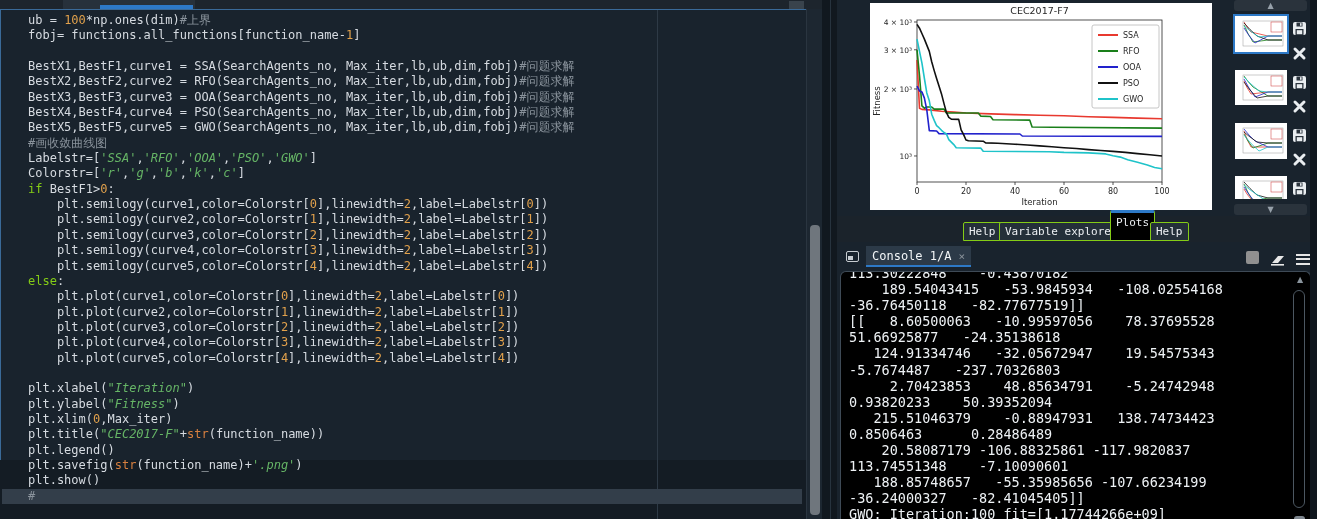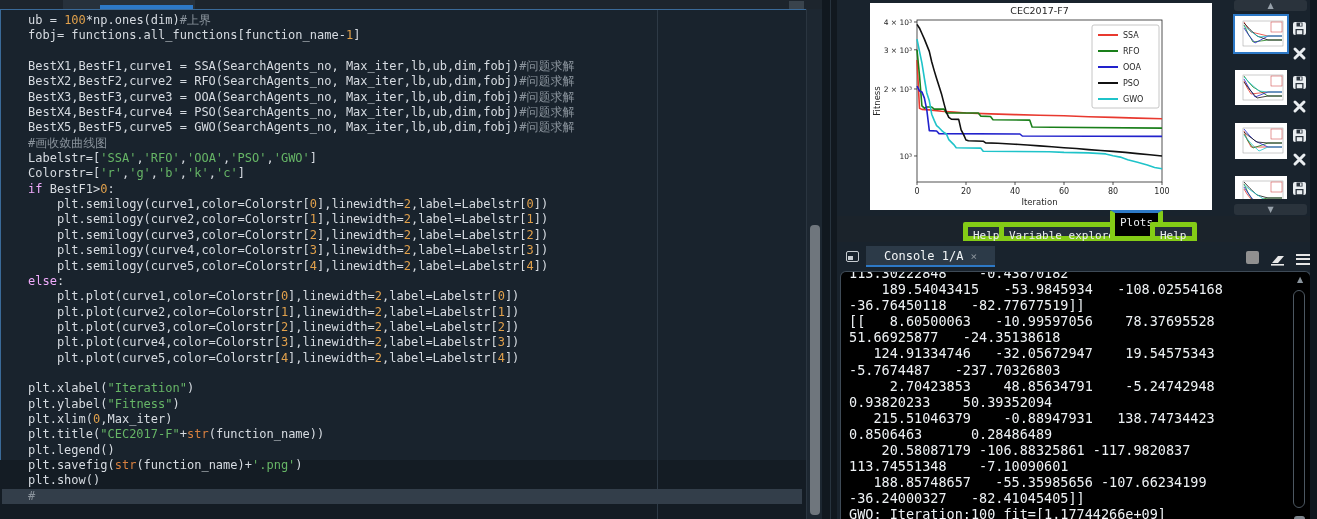--- a/index.html
+++ b/index.html
@@ -11,50 +11,50 @@
   .tabhint{position:absolute;left:63px;top:0;width:132px;height:9px;background:#27313b;}
   .tab-underline{position:absolute;left:100px;top:5px;width:93px;height:4px;background:#2d79c7;}
   .tabbar-btn{position:absolute;left:789px;top:1px;width:15px;height:8px;background:#39434c;}
   .editor-body{position:absolute;left:0;top:9px;width:820px;height:451px;background:#19232d;
                border:1px solid #3a6a98;border-bottom:none;box-sizing:border-box;}
   .ruler{position:absolute;left:656px;top:0;width:1px;height:509px;background:#2e3a46;}
   .code{position:absolute;left:1px;top:3px;width:800px;white-space:pre;
         font-size:12px;line-height:15.35px;color:#d6dbe1;}
   .code .ln{padding-left:26px;height:15.35px;}
   .code .ln.current{background:#333e4a;}
-  .tk-n{color:#e1a14c;} .tk-s{color:#66b566;}
-  .tk-k{color:#f0abfc;} .tk-c{color:#8a939c;} .tk-b{color:#d77f3f;}
+  .tk-n{color:#e1a14c;} .tk-s{color:#66b566;font-style:italic;}
+  .tk-k{color:#84cc16;} .tk-c{color:#8a939c;} .tk-b{color:#d77f3f;}
   .vscroll{position:absolute;left:806px;top:9px;width:16px;height:510px;background:#1d2731;border-left:1px solid #2a3540;box-sizing:border-box;}
   .vthumb{position:absolute;left:3px;top:216px;width:10px;height:290px;background:#6f767d;border-radius:4px;}
   .divider{position:absolute;left:822px;top:0;width:15px;height:519px;background:#11181f;}
   .divider .dline{position:absolute;left:8px;top:0;width:1px;height:519px;background:#27333e;}
   
   .right{position:absolute;left:837px;top:0;width:480px;height:519px;background:#19232d;}
   .winstrip{position:absolute;left:473px;top:0;width:7px;height:519px;background:#10171e;}
   
   .plots{position:absolute;left:0;top:0;width:480px;height:216px;}
   .fig{position:absolute;left:33px;top:3px;width:342px;height:207px;background:#ffffff;}
   .thumbs{position:absolute;left:397px;top:0;width:76px;height:216px;}
   .scrollbtn{position:absolute;left:0;width:73px;height:11px;background:#2a333c;border-radius:3px;
              color:#97a1aa;font-size:8px;line-height:11px;text-align:center;font-family:"DejaVu Sans",sans-serif;}
   .thumb{position:absolute;left:1px;width:52px;background:#ffffff;overflow:hidden;}
   .thumb.selected{outline:2px solid #2d79c7;}
   .ticon{position:absolute;left:58px;width:15px;height:15px;}
   
   .pane-tabs{position:absolute;left:0;top:216px;width:480px;height:26px;background:#1b232b;}
-  .ptab{position:absolute;bottom:1px;height:19px;background:#242f39;border:5px solid #84cc16;border-radius:2px 2px 0 0;
+  .ptab{position:absolute;bottom:1px;height:19px;background:#242f39;border:1px solid #84cc16;border-radius:2px 2px 0 0;
         color:#eceff2;font-size:11px;line-height:17px;padding:0 5px;box-sizing:border-box;}
   .ptab.active{height:31px;background:#000000;border-top:3px solid #2d79c7;line-height:19px;}
   
   .console{position:absolute;left:0;top:242px;width:480px;height:277px;}
   .chead{position:absolute;left:0;top:0;width:480px;height:29px;}
   .browse-icon{position:absolute;left:9px;top:9px;width:13px;height:11px;border:1px solid #c7ccd1;border-radius:2px;box-sizing:border-box;}
   .browse-icon .inner{position:absolute;left:1px;bottom:1px;width:5px;height:4px;background:#c7ccd1;}
   .ctab{position:absolute;left:29px;top:4px;height:21px;background:#2c3a48;color:#f2f5f7;
-        font-size:12px;line-height:21px;padding:0 18px;border-bottom:2px solid #2d79c7;box-sizing:border-box;}
+        font-size:12px;line-height:21px;padding:0 6px;border-bottom:2px solid #2d79c7;box-sizing:border-box;}
   .ctab .close{color:#8b949c;margin-left:7px;font-size:11px;}
   .stop-icon{position:absolute;left:409px;top:9px;width:13px;height:13px;background:#909090;border-radius:2px;}
   .eraser-icon{position:absolute;left:433px;top:9px;width:16px;height:13px;}
   .burger-icon{position:absolute;left:459px;top:9px;width:16px;height:13px;}
   .burger-icon div{width:16px;height:2px;background:#e6e6e6;margin-top:2.5px;}
   .cbody{position:absolute;left:3px;top:29px;width:471px;height:248px;background:#000000;
          border:1px solid #3e4a56;border-radius:6px 6px 0 0;border-bottom:none;box-sizing:border-box;overflow:hidden;}
   .cout{position:absolute;left:8px;top:-7px;white-space:pre;font-size:13.5px;line-height:16.1px;color:#eef2f5;}
   .cscroll{position:absolute;right:2px;top:3px;width:16px;height:245px;}
   .cscroll .up{position:absolute;left:0;top:0;width:16px;text-align:center;color:#8a949d;font-size:8px;font-family:"DejaVu Sans",sans-serif;}

